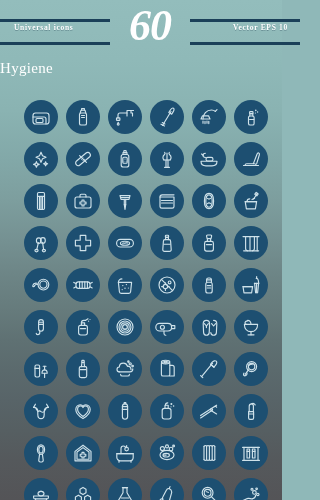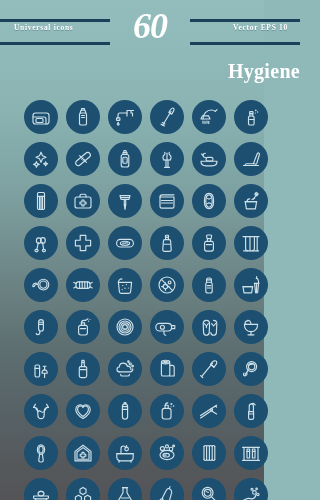--- a/index.html
+++ b/index.html
@@ -18,20 +18,21 @@
       #7d9e9e 40%,
       #759192 48%,
       #6d8586 55%,
       #667b7c 62%,
       #5f7173 68%,
       #5b6a6d 74%,
       #586468 80%,
       #565f62 86%,
       #55595c 92%,
       #545457 100%);
+    padding-left:18px;
   }
 
   
   #header{position:absolute;left:0;top:0;width:300px;height:90px;}
   .rule{
     position:absolute;height:3px;background:#1b4059;
   }
   .rule.left{left:0;width:110px;}
   .rule.right{right:0;width:110px;}
   .rule.r1{top:19px;}
@@ -47,29 +48,29 @@
     white-space:nowrap;
   }
   #tagline-left{left:14px;}
   #tagline-right{right:12px;text-align:right;}
 
   #count{
     position:absolute;left:0;top:0;width:300px;
     text-align:center;
     font-family:"Liberation Serif",serif;
     font-style:italic;font-weight:bold;
-    font-size:36px;line-height:52px;
+    font-size:44px;line-height:52px;
     color:#ffffff;
     letter-spacing:-1px;
   }
   #title{
     position:absolute;left:0;top:60px;width:300px;
-    text-align:right;
+    text-align:left;
     font-family:"Liberation Serif",serif;
-    font-weight:bold;font-size:20px;letter-spacing:.3px;
+    font-weight:normal;font-size:15px;letter-spacing:.3px;
     color:#ffffff;
   }
 
   
   #grid{
     position:absolute;left:20px;top:96px;
     width:262px;
     display:grid;
     grid-template-columns:repeat(6,42px);
     grid-auto-rows:42px;

